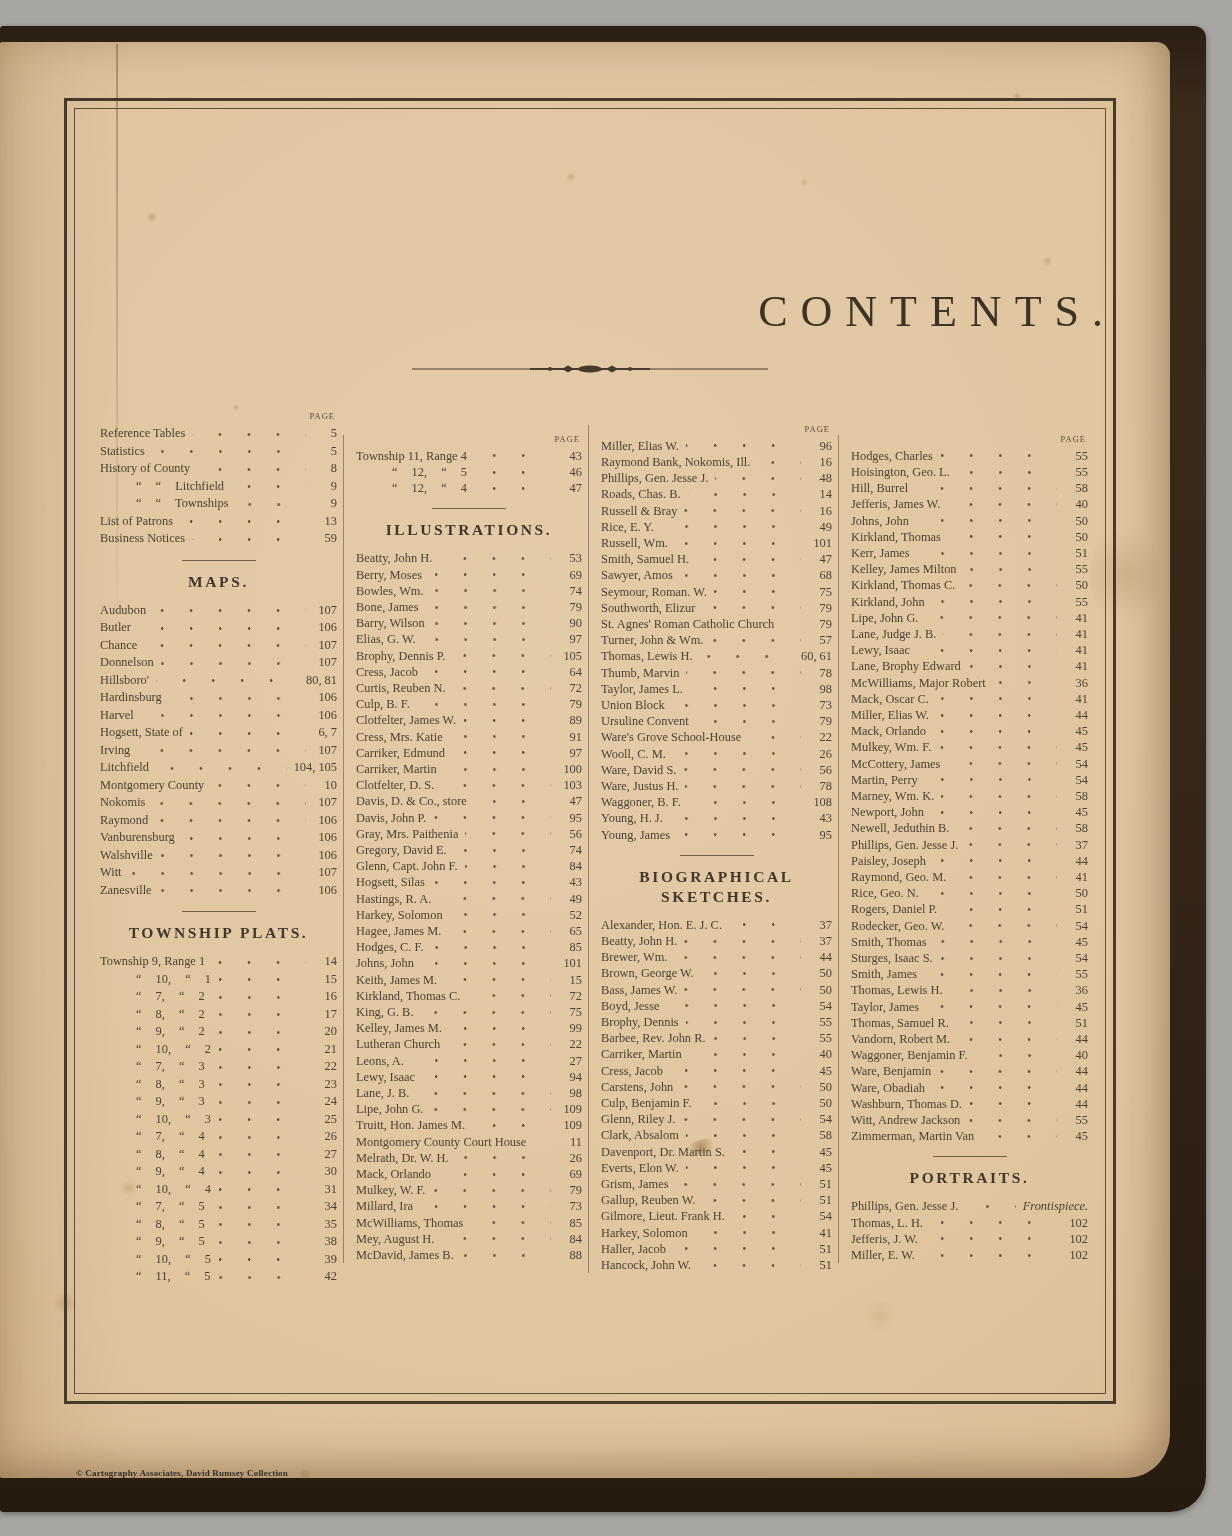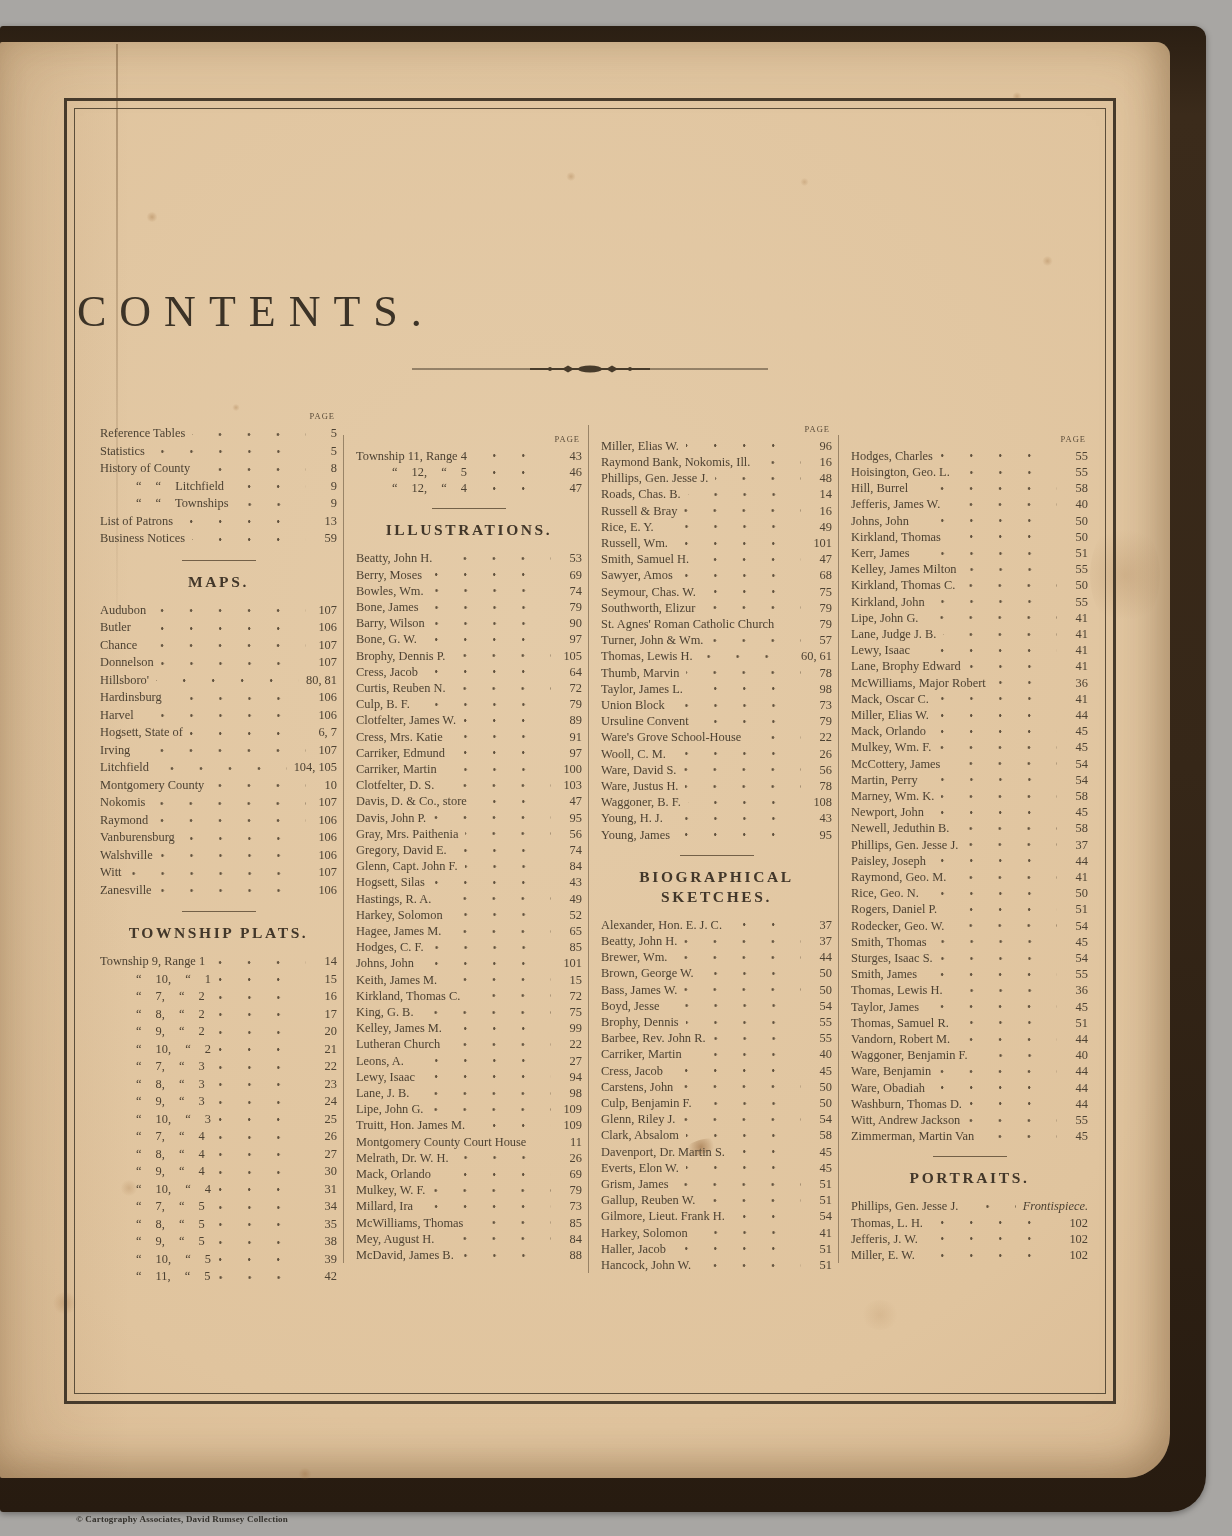--- a/index.html
+++ b/index.html
@@ -29,21 +29,21 @@
   .frame {
     position:absolute; left:64px; top:98px; width:1052px; height:1306px;
     border:3px solid #463a2b; box-sizing:border-box;
   }
   .frame-inner {
     position:absolute; left:7px; top:7px; right:7px; bottom:7px;
     border:1px solid #5c4e3a;
   }
   .title {
     position:absolute; left:64px; top:286px; width:1052px;
-    text-align:left; font-size:44px; color:#3c3327;
+    text-align:right; font-size:44px; color:#3c3327;
     letter-spacing:13px; text-indent:13px; white-space:nowrap;
   }
   .ornament { position:absolute; left:410px; top:360px; }
   .cols {
     position:absolute; left:86px; top:418px; width:1008px; height:862px;
     display:flex; align-items:center;
   }
   .col { box-sizing:border-box; padding:0 6px 0 12px; }
   .col.c0 { width:257px; padding-left:14px; }
   .col.c1 { width:245px; }
@@ -70,21 +70,21 @@
   .row .pg.it { font-style:italic; min-width:0; }
   .sec-divider {
     width:74px; border:0; border-top:1px solid rgba(78,62,42,.75);
     margin:12px auto 11px auto;
   }
   .heading {
     text-align:center; font-size:15.5px; font-weight:bold; letter-spacing:2.6px;
     color:#42372a; margin:2px 0 10px 0; line-height:20px;
   }
   .copyright {
-    position:absolute; left:76px; top:1514px; font-size:9px; font-weight:bold;
+    position:absolute; left:76px; top:1468px; font-size:9px; font-weight:bold;
     color:#33302b; letter-spacing:.2px;
   }
   .stain { position:absolute; border-radius:50%; pointer-events:none; }
 </style>
 </head>
 <body>
 
 <div class="cover"></div>
 
 <div class="paper"></div>
@@ -380,21 +380,21 @@
         <span class="label">Bone, James</span>
         <span class="leader"></span>
         <span class="pg">79</span>
       </div>
       <div class="row">
         <span class="label">Barry, Wilson</span>
         <span class="leader"></span>
         <span class="pg">90</span>
       </div>
       <div class="row">
-        <span class="label">Bone, G. W.</span>
+        <span class="label">Elias, G. W.</span>
         <span class="leader"></span>
         <span class="pg">97</span>
       </div>
       <div class="row">
         <span class="label">Brophy, Dennis P.</span>
         <span class="leader"></span>
         <span class="pg">105</span>
       </div>
       <div class="row">
         <span class="label">Cress, Jacob</span>
@@ -623,21 +623,21 @@
         <span class="label">Smith, Samuel H.</span>
         <span class="leader"></span>
         <span class="pg">47</span>
       </div>
       <div class="row">
         <span class="label">Sawyer, Amos</span>
         <span class="leader"></span>
         <span class="pg">68</span>
       </div>
       <div class="row">
-        <span class="label">Seymour, Chas. W.</span>
+        <span class="label">Seymour, Roman. W.</span>
         <span class="leader"></span>
         <span class="pg">75</span>
       </div>
       <div class="row">
         <span class="label">Southworth, Elizur</span>
         <span class="leader"></span>
         <span class="pg">79</span>
       </div>
       <div class="row">
         <span class="label">St. Agnes' Roman Catholic Church</span>

